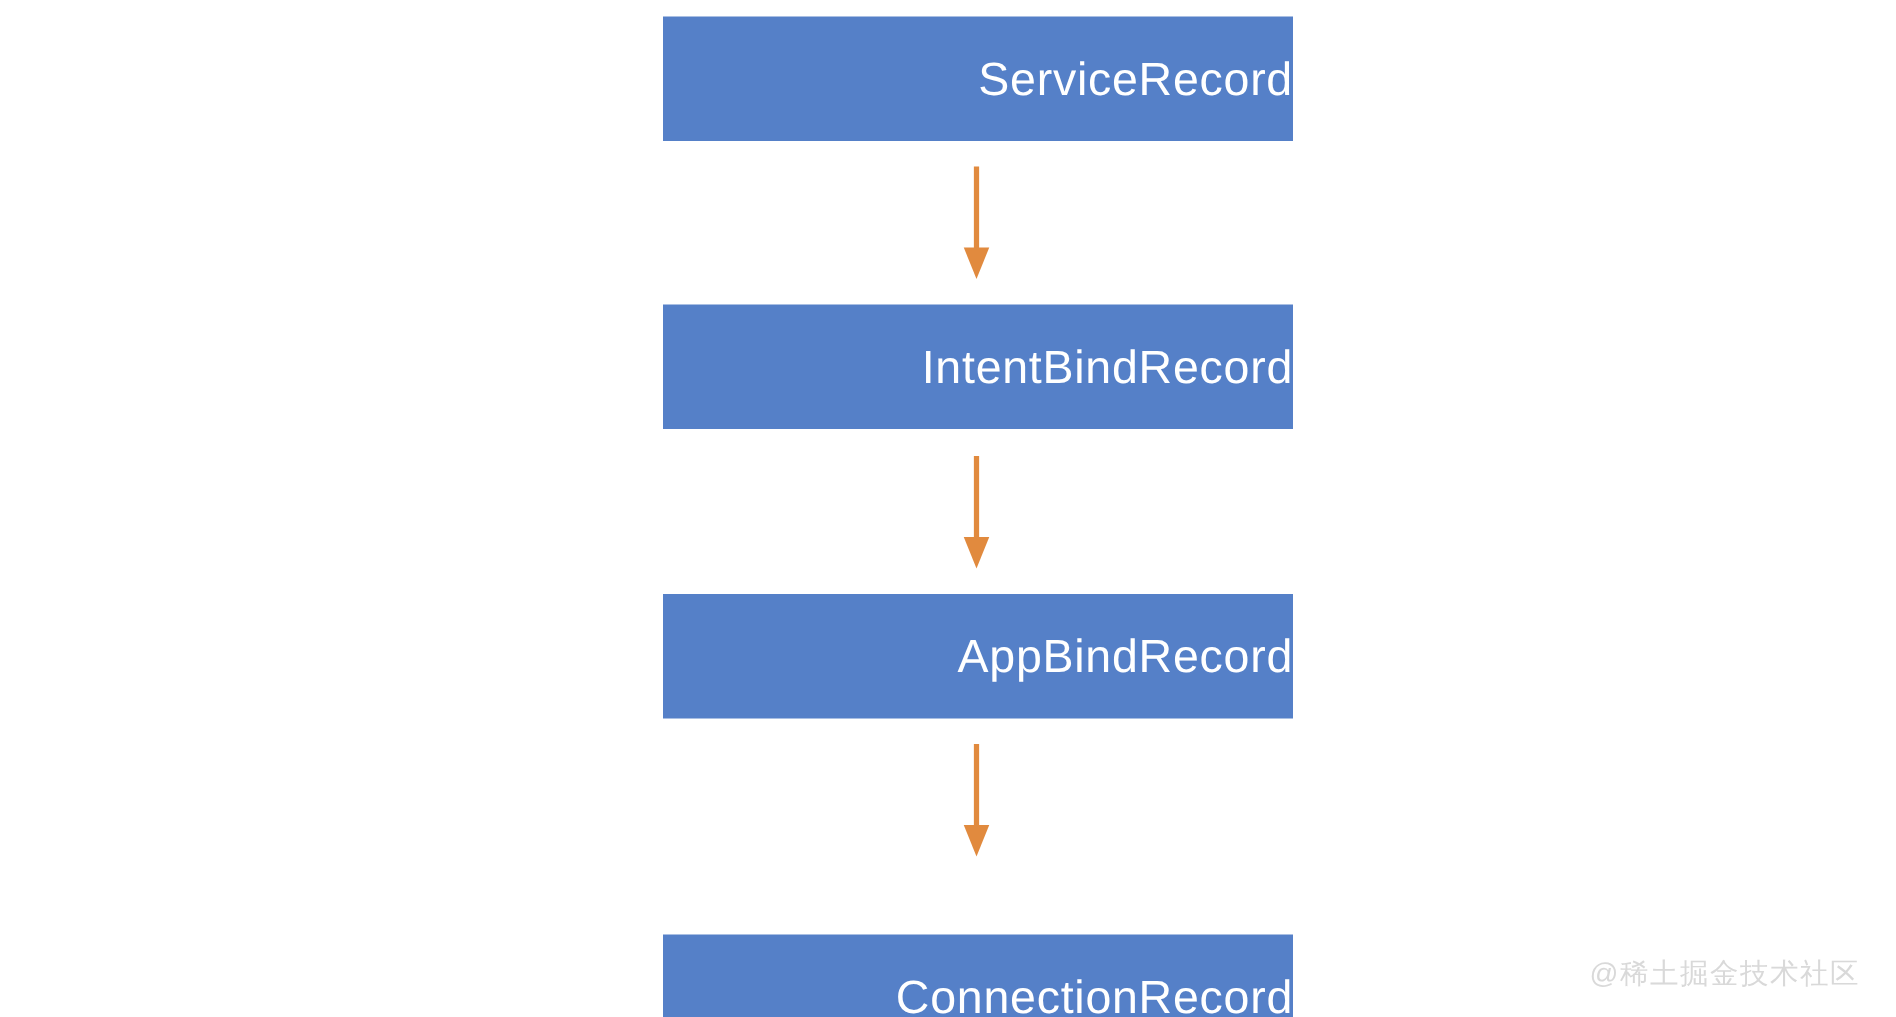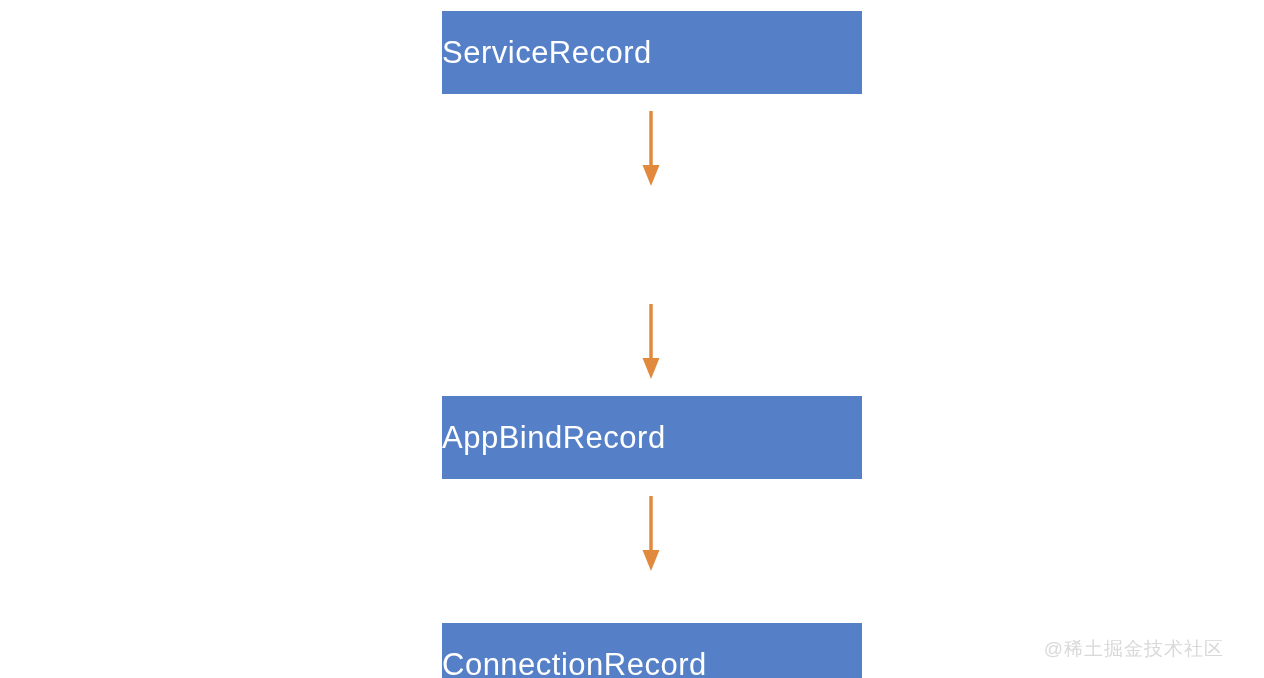--- a/index.html
+++ b/index.html
@@ -25,21 +25,21 @@
   }
   .node {
     position: absolute;
     left: 442px;
     width: 420px;
     height: 83px;
     background: var(--node-fill);
     color: var(--node-text);
     display: flex;
     align-items: center;
-    justify-content: flex-start;
+    justify-content: flex-end;
     font-size: 31px;
     font-weight: 400;
     letter-spacing: 0.5px;
   }
   .node-1 { top: 11px; }
   .node-2 { top: 203px; }
   .node-3 { top: 396px; }
   .node-4 { top: 587px; margin-top: 36px; }
   .arrow {
     position: absolute;
@@ -47,21 +47,21 @@
     width: 20px;
     height: 77px;
     color: var(--arrow);
   }
   .arrow-1 { top: 110px; }
   .arrow-2 { top: 303px; }
   .arrow-3 { top: 495px; }
   .arrow svg { display: block; width: 20px; height: 77px; }
   .watermark {
     position: absolute;
-    right: 40px;
+    right: 24px;
     bottom: 16px;
     color: var(--watermark);
     font-size: 19px;
     letter-spacing: 1px;
     user-select: none;
   }
 </style>
 </head>
 <body>
 
@@ -71,20 +71,23 @@
     <span>ServiceRecord</span>
   </div>
 
   <div class="arrow arrow-1">
     <svg viewBox="0 0 20 77" xmlns="http://www.w3.org/2000/svg">
       <line x1="10" y1="1" x2="10" y2="57" stroke="currentColor" stroke-width="3.5"></line>
       <polygon points="1.5,55 18.5,55 10,76" fill="currentColor"></polygon>
     </svg>
   </div>
 
+  <div class="node node-2">
+    <span>IntentBindRecord</span>
+  </div>
 
   <div class="arrow arrow-2">
     <svg viewBox="0 0 20 77" xmlns="http://www.w3.org/2000/svg">
       <line x1="10" y1="1" x2="10" y2="57" stroke="currentColor" stroke-width="3.5"></line>
       <polygon points="1.5,55 18.5,55 10,76" fill="currentColor"></polygon>
     </svg>
   </div>
 
   <div class="node node-3">
     <span>AppBindRecord</span>

